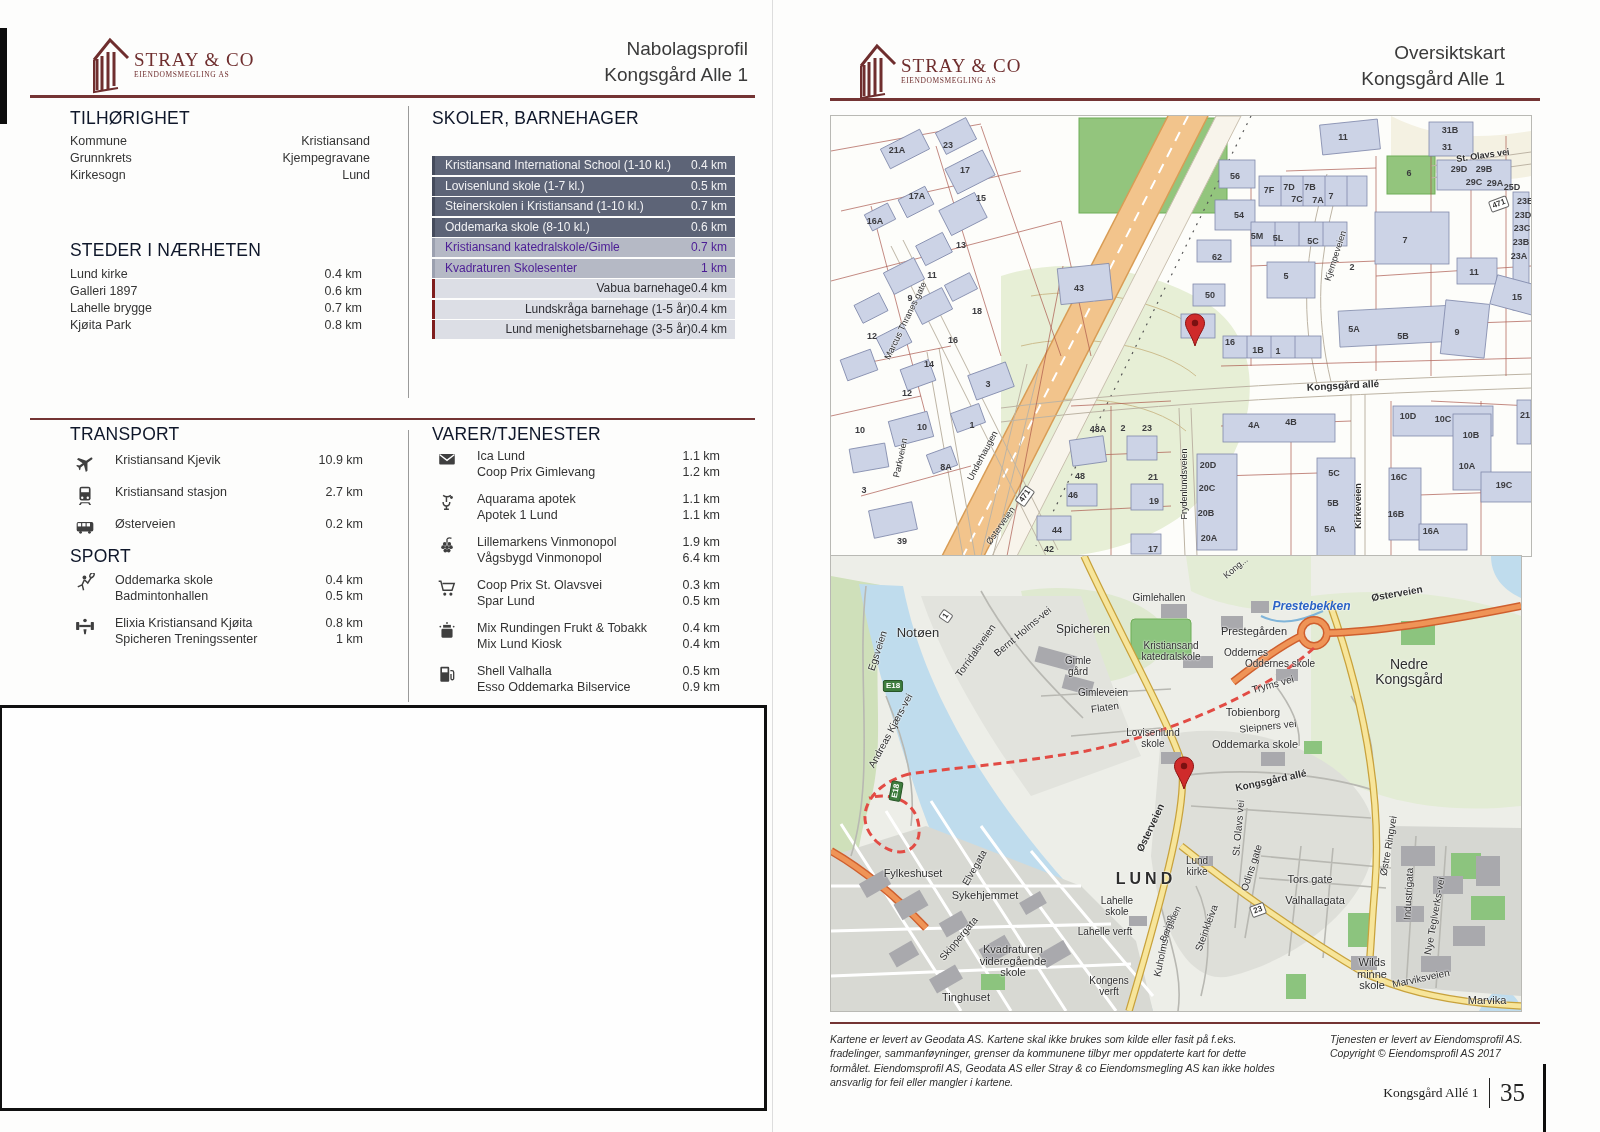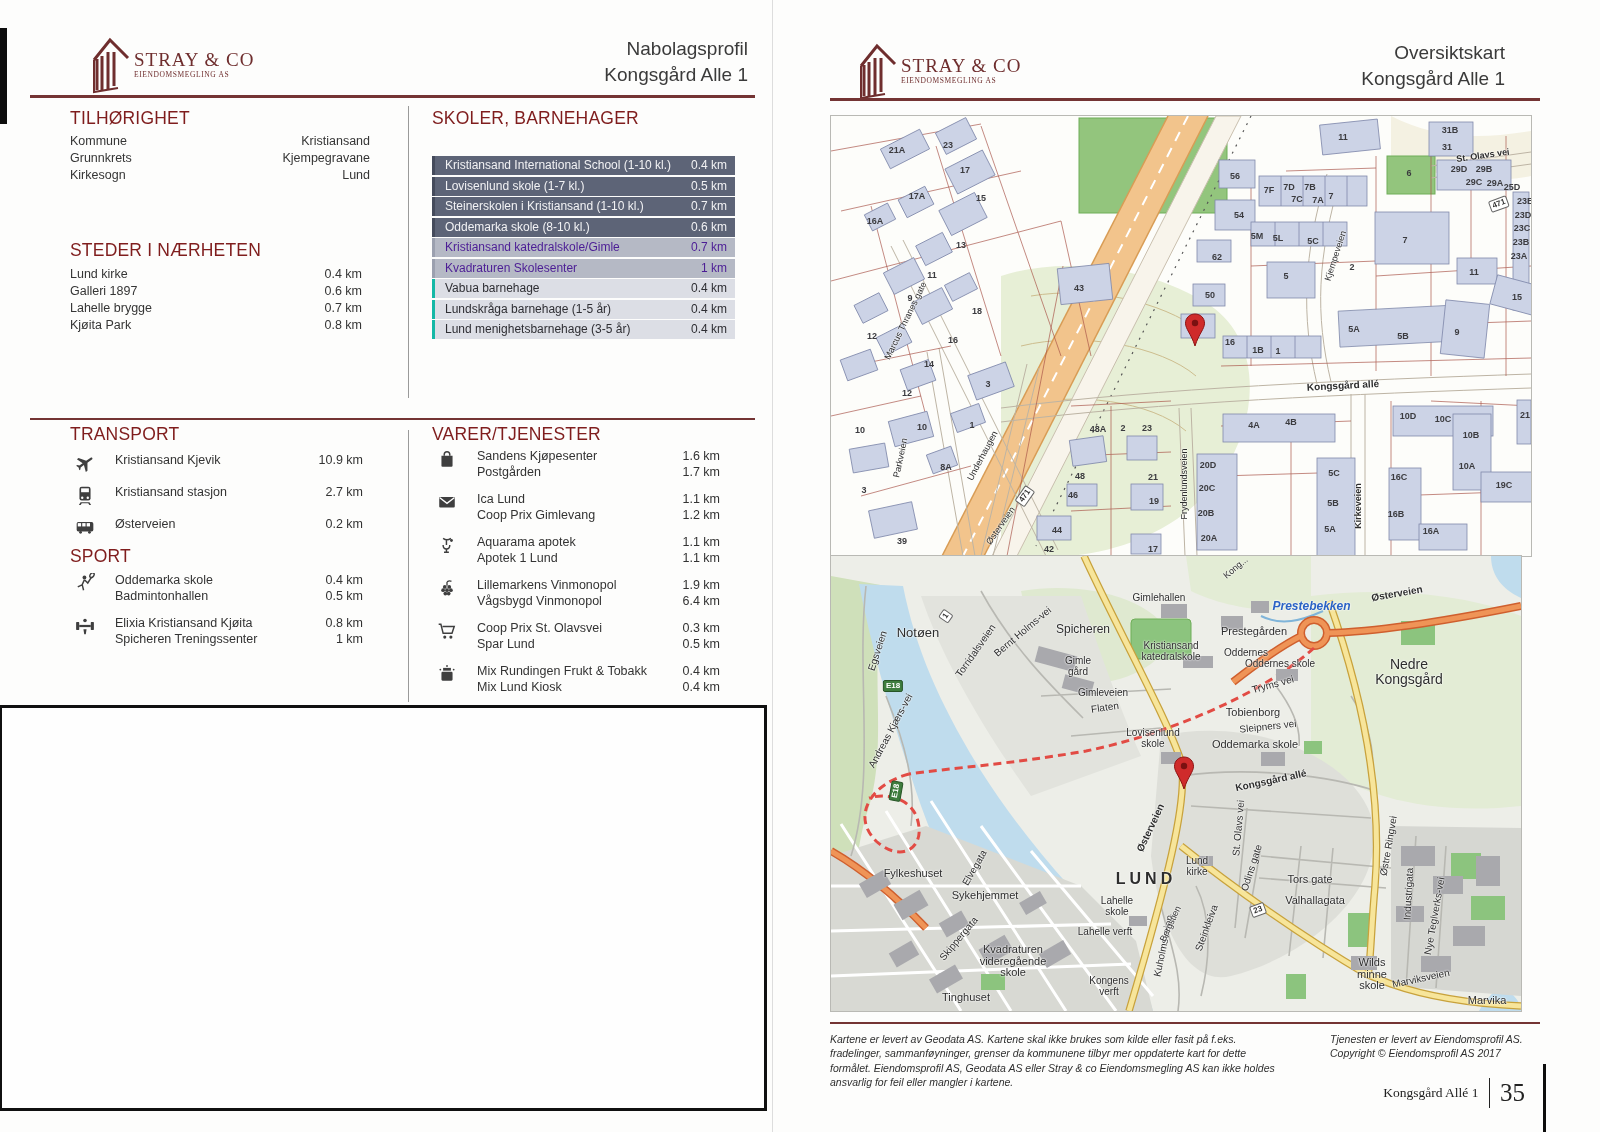--- a/index.html
+++ b/index.html
@@ -14,32 +14,32 @@
   .logo{position:absolute;}
   .logo svg{display:block;}
   .brandtext{position:absolute;left:46px;top:14px;color:#6f2e2e;line-height:1;}
   .brandname{font-family:"Liberation Serif",serif;font-size:19px;letter-spacing:1px;}
   .brandsub{font-family:"Liberation Serif",serif;font-size:7.5px;letter-spacing:.6px;margin-top:2px;}
   .pagetitle{position:absolute;text-align:right;font-size:19px;color:#3a3a3a;line-height:1.35;}
   .rule{position:absolute;background:#743434;height:3px;}
   .rule.thin{height:2px;}
   .vdiv{position:absolute;width:1px;background:#9a9a9a;}
 
-  .heading{position:absolute;font-size:17.5px;color:#7f1d1d;letter-spacing:.2px;}
+  .heading{position:absolute;font-size:17.5px;color:#0f172a;letter-spacing:.2px;}
   .pairs{position:absolute;font-size:12.5px;color:#353535;}
   .pair{display:flex;justify-content:space-between;line-height:17px;}
   .pair .val{text-align:right;}
 
   
   .stable{position:absolute;font-size:12px;}
   .srow{display:flex;justify-content:space-between;height:19px;line-height:19px;margin-bottom:1.5px;
         padding:0 8px 0 10px;}
   .srow.dark{background:#5d6477;color:#f2f2f4;border-left:3px solid #454b5c;}
   .srow.mid{background:#b5b9c5;color:#4c1d95;border-left:3px solid #9ba0af;}
-  .srow.light{background:#dcdee5;color:#2e2e33;border-left:3px solid #14b8a6;}
+  .srow.light{background:#dcdee5;color:#2e2e33;border-left:3px solid #7f1d1d;justify-content:flex-end;}
 
   
   .irow{display:flex;margin-bottom:11px;}
   .irow .icon{width:22px;height:20px;flex:0 0 22px;margin-right:18px;margin-top:1px;}
   .irow .itxt{flex:1;font-size:12.5px;line-height:16px;color:#333;}
   .irow .ival{font-size:12.5px;line-height:16px;text-align:right;color:#333;white-space:pre;}
 
   
   .blankbox{position:absolute;left:0px;top:705px;width:762px;height:400px;background:#fefefe;
             border:3px solid #101010;border-left-width:2px;}
@@ -246,31 +246,20 @@
           <div class="itxt">
             <div>Elixia Kristiansand Kjøita</div>
             <div>Spicheren Treningssenter</div>
           </div>
           <div class="ival"><div>0.8 km</div><div>1 km</div></div>
         </div>
       </div>
 
     <div class="heading" style="left:432px;top:424px;">VARER/TJENESTER</div>
     <div style="position:absolute;left:437px;top:448px;width:283px;" id="varer-rows">
-        <div class="irow">
-          <span class="icon"><svg width="20" height="20" viewBox="0 0 18 18">
-              <path fill="#3f3f3f" d="M4 6h10v9a1 1 0 0 1-1 1H5a1 1 0 0 1-1-1z"></path>
-              <path d="M6.5 6V5a2.5 2.5 0 0 1 5 0v1" fill="none" stroke="#3f3f3f" stroke-width="1.3"></path>
-            </svg></span>
-          <div class="itxt">
-            <div>Sandens Kjøpesenter</div>
-            <div>Postgården</div>
-          </div>
-          <div class="ival"><div>1.6 km</div><div>1.7 km</div></div>
-        </div>
         <div class="irow">
           <span class="icon"><svg width="20" height="20" viewBox="0 0 18 18">
               <rect x="2" y="4.5" width="14" height="9.5" rx="1" fill="#3f3f3f"></rect>
               <path d="M2.5 5.2 9 10.2l6.5-5" stroke="#fff" stroke-width="1.2" fill="none"></path>
             </svg></span>
           <div class="itxt">
             <div>Ica Lund</div>
             <div>Coop Prix Gimlevang</div>
           </div>
           <div class="ival"><div>1.1 km</div><div>1.2 km</div></div>

